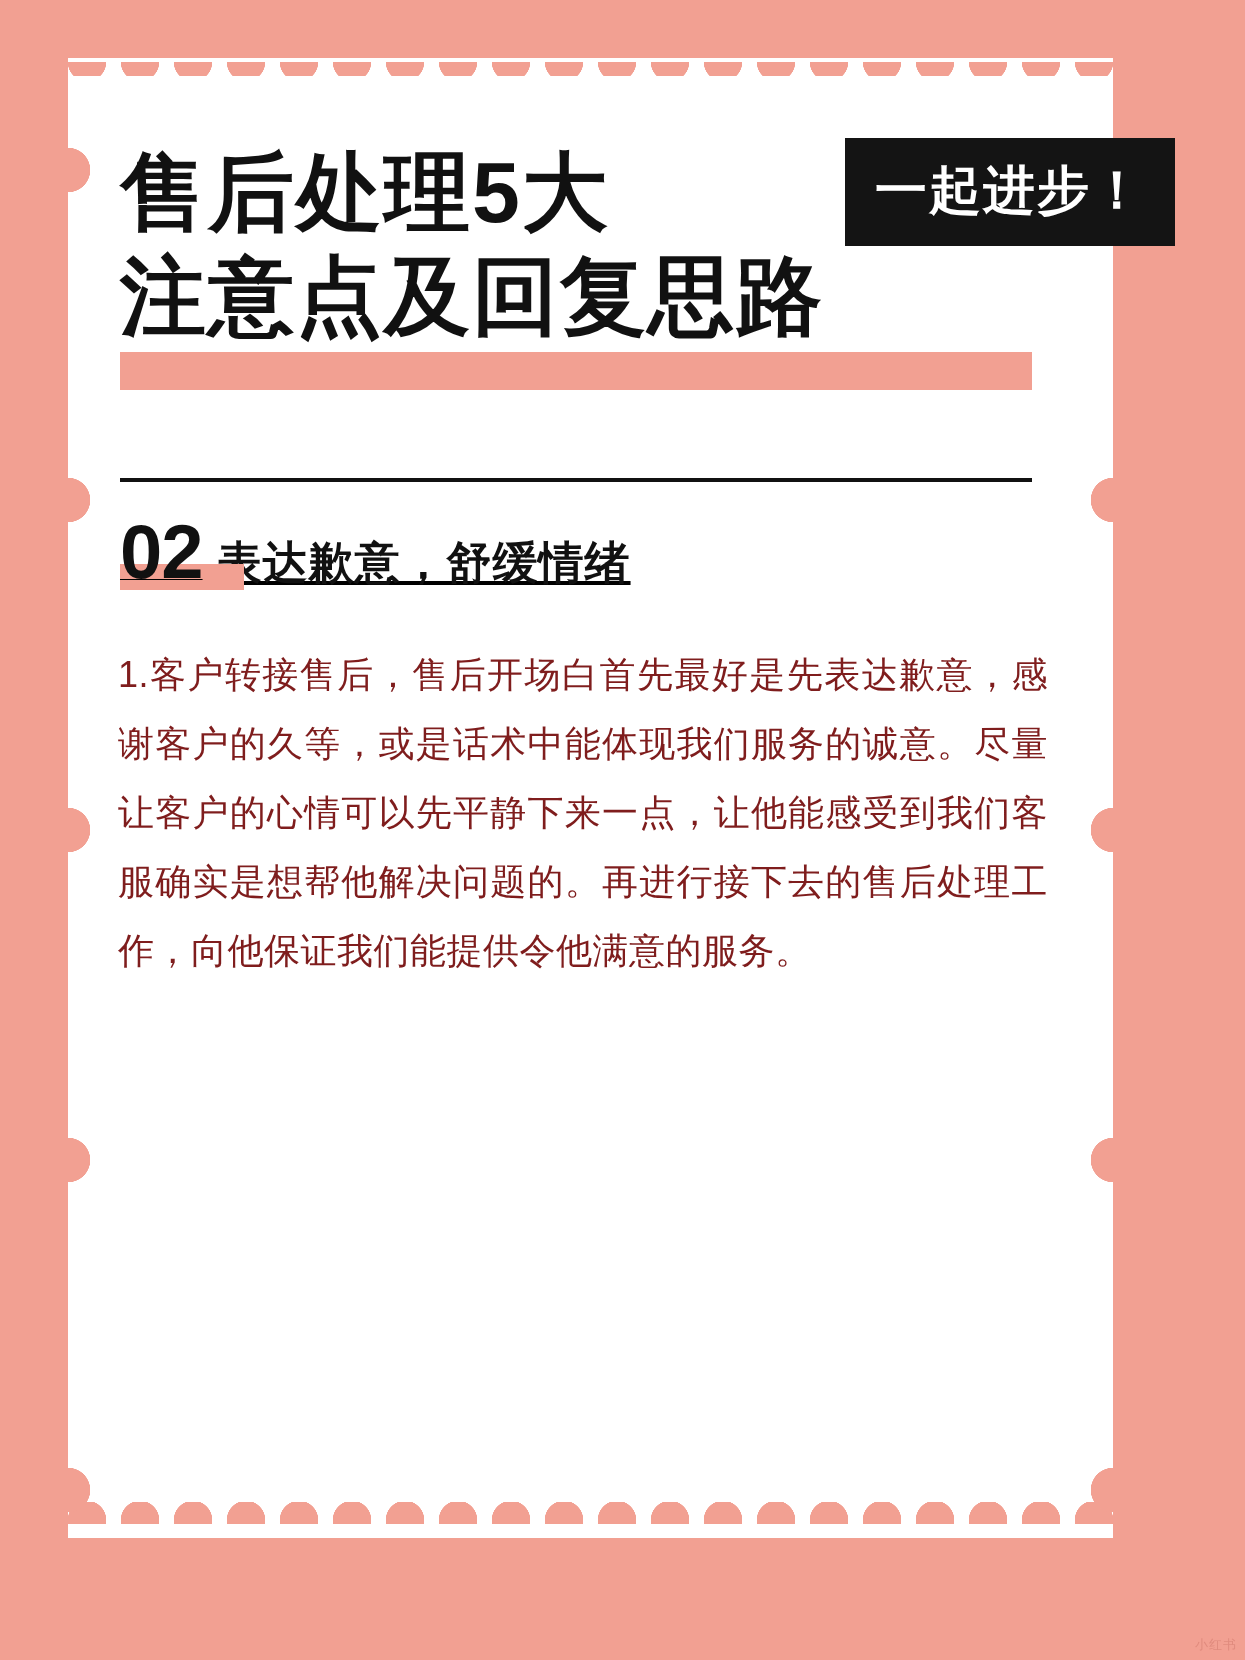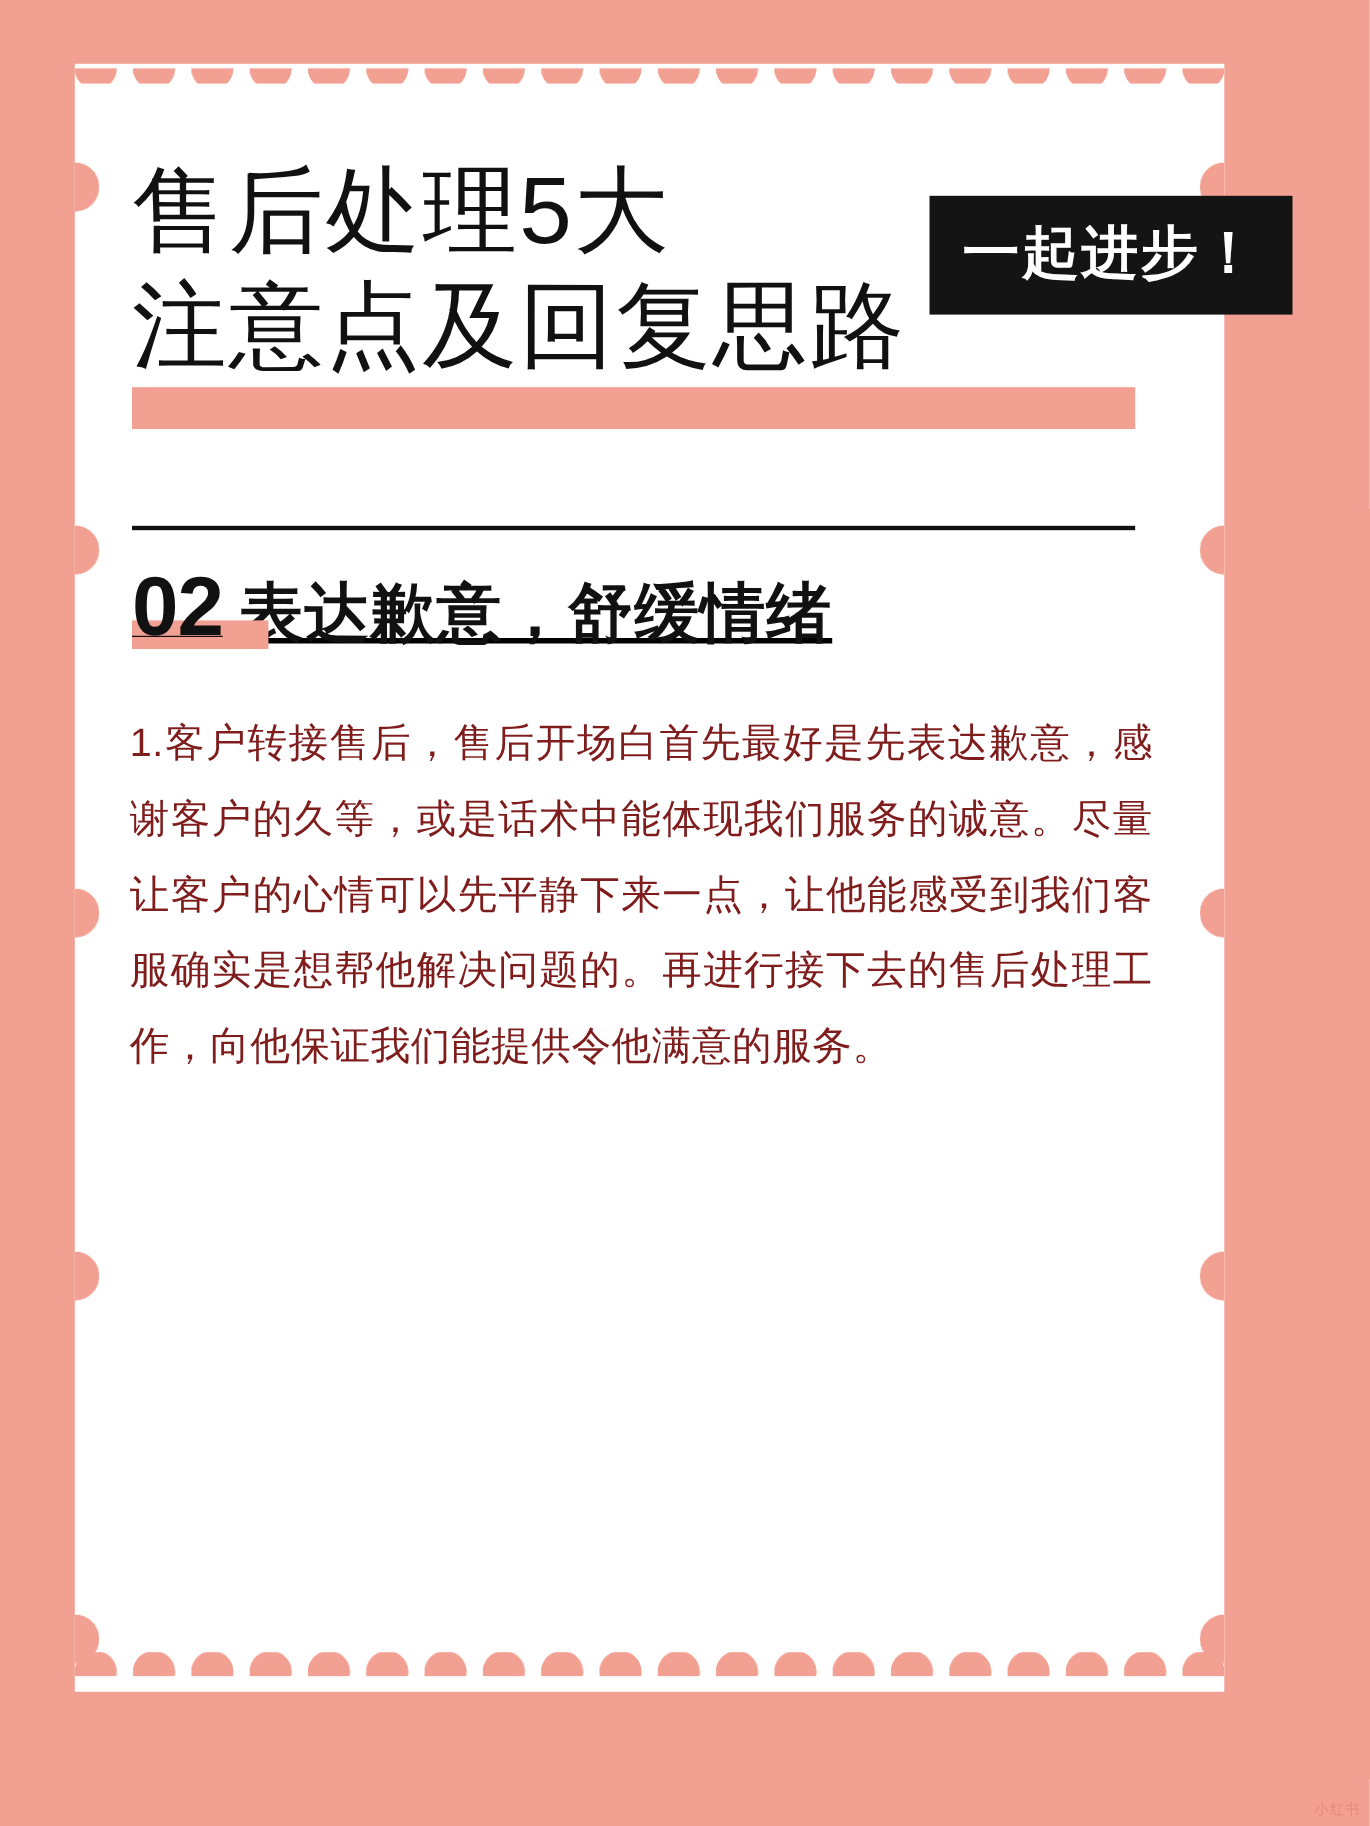--- a/index.html
+++ b/index.html
@@ -99,39 +99,38 @@
     width: 912px;
     height: 38px;
     background: #f2a092;
     z-index: 1;
   }
   .title-line {
     position: relative;
     z-index: 2;
     font-size: 86px;
     line-height: 104px;
-    font-weight: 400;
+    font-weight: 700;
     color: #111111;
     letter-spacing: 2px;
     font-family: "Liberation Sans", sans-serif;
     white-space: nowrap;
   }
   .badge {
     position: absolute;
     right: 70px;
     top: 138px;
     background: #141414;
     color: #ffffff;
     font-size: 52px;
     font-weight: 900;
     line-height: 1;
     padding: 26px 30px 30px 30px;
     letter-spacing: 2px;
     white-space: nowrap;
-    margin-top: 40px;
   }
 
   .divider {
     position: absolute;
     left: 120px;
     top: 478px;
     width: 912px;
     height: 4px;
     background: #111111;
   }
@@ -162,21 +161,21 @@
   .section-num {
     position: relative;
     z-index: 2;
     font-size: 76px;
     font-weight: 900;
     color: #111111;
     line-height: 80px;
     letter-spacing: -1px;
   }
   .section-title {
-    font-size: 59px;
+    font-size: 45px;
     font-weight: 900;
     color: #111111;
     letter-spacing: 1px;
     line-height: 60px;
   }
 
   
   .body-copy {
     position: absolute;
     left: 118px;

